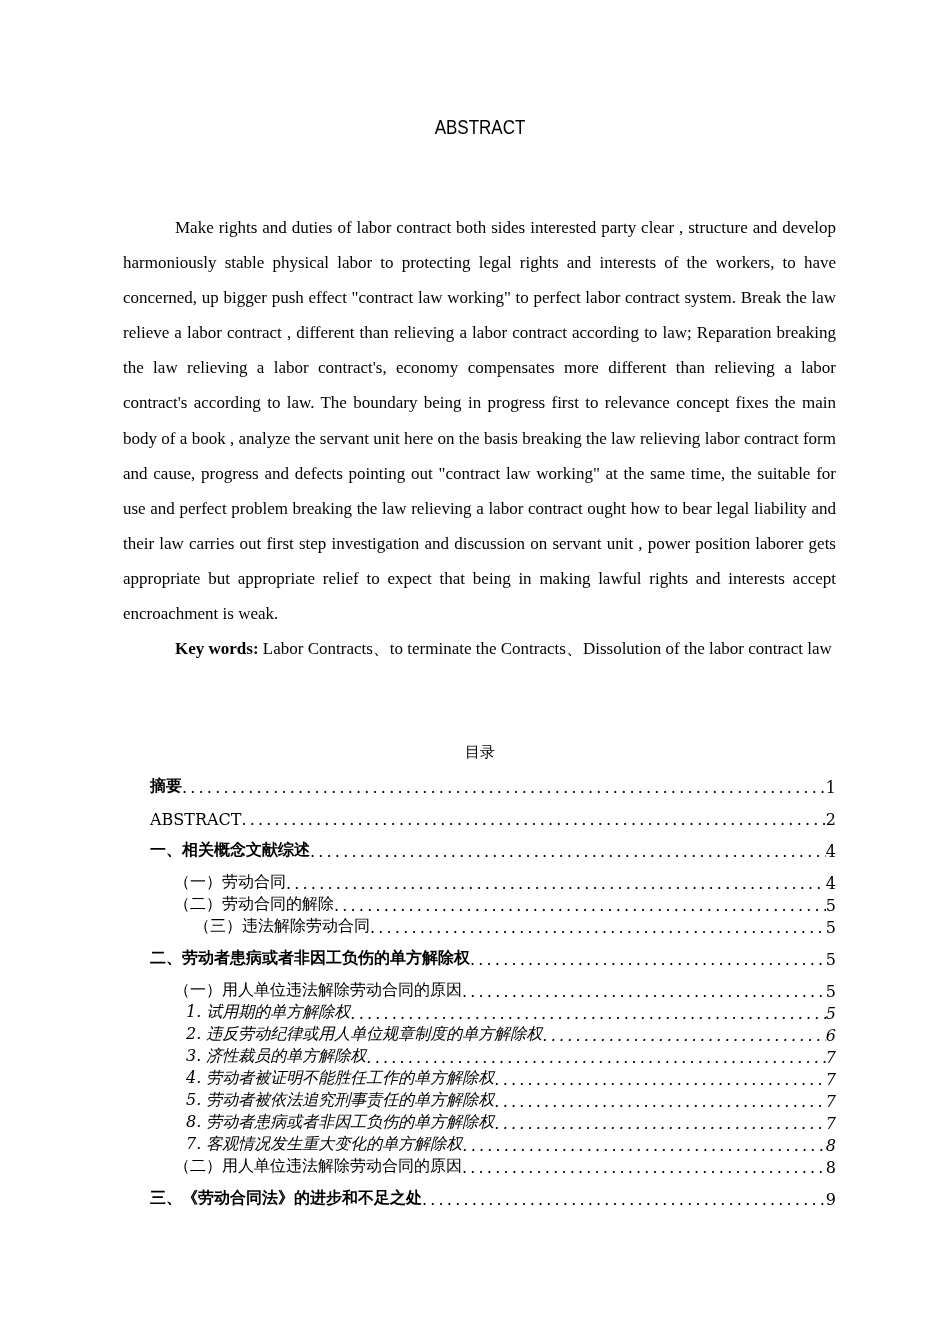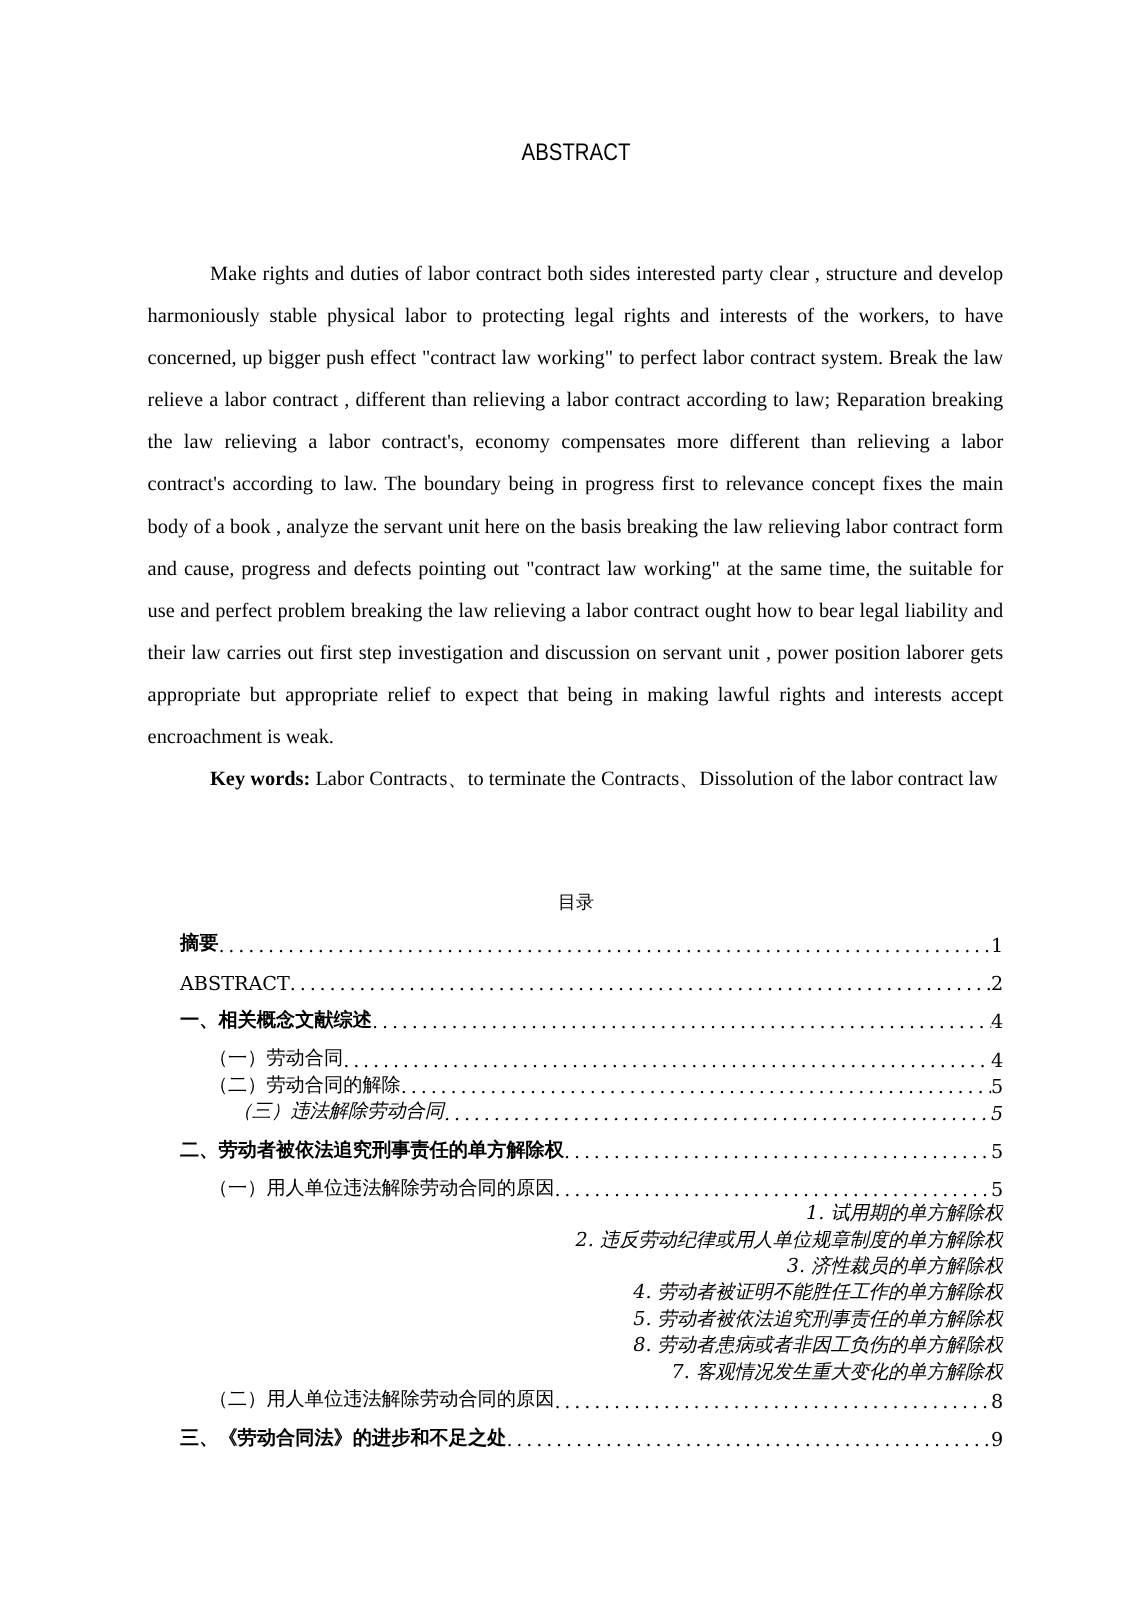--- a/index.html
+++ b/index.html
@@ -15,22 +15,22 @@
   .toc-title { position:absolute; top:743px; left:0; width:960px; text-align:center;
     font-family:"DejaVu Serif",serif; font-size:15px; }
   .toc { position:absolute; left:123px; top:775px; width:713px; font-family:"DejaVu Serif",serif; font-size:16px; }
   .row { position:absolute; left:0; width:713px; height:22px; display:flex; align-items:flex-end; white-space:nowrap; overflow:hidden; }
   .row .lbl { flex:0 0 auto;margin-left:27px; }
   .row .dots { flex:1 1 auto; overflow:hidden; white-space:nowrap; letter-spacing:3.2px; }
   .row .dots::after { content:"................................................................................................................................................"; }
   .row .pg { flex:0 0 auto; }
   .lvl1 .lbl { font-weight:bold; font-family:"DejaVu Sans",sans-serif; }
   .lvl2 { padding-left:24px; width:689px; }
-  .lvl3 { padding-left:44px; width:669px; font-style:italic; }
-  .lvl4 { padding-left:36px; width:677px; font-style:italic;flex-direction:column; }
+  .lvl3 { padding-left:44px; width:669px; }
+  .lvl4 { padding-left:36px; width:677px; font-style:italic; }
   .plain .lbl { font-weight:normal; font-family:"DejaVu Serif",serif; }
 </style>
 </head>
 <body>
 
 <div class="page">
   <div class="title">ABSTRACT</div>
 
   <div class="abstract">
     <p>Make rights and duties of labor contract both sides interested party clear , structure and develop harmoniously stable physical labor to protecting legal rights and interests of the workers, to have concerned, up bigger push effect "contract law working" to perfect labor contract system. Break the law relieve a labor contract , different than relieving a labor contract according to law; Reparation breaking the law relieving a labor contract's, economy compensates more different than relieving a labor contract's according to law. The boundary being in progress first to relevance concept fixes the main body of a book , analyze the servant unit here on the basis breaking the law relieving labor contract form and cause, progress and defects pointing out "contract law working" at the same time, the suitable for use and perfect problem breaking the law relieving a labor contract ought how to bear legal liability and their law carries out first step investigation and discussion on servant unit , power position laborer gets appropriate but appropriate relief to expect that being in making lawful rights and interests accept encroachment is weak.</p>
@@ -64,21 +64,21 @@
         <span class="lbl">（二）劳动合同的解除</span>
         <span class="dots"></span>
         <span class="pg">5</span>
       </div>
     <div class="row lvl3" style="top:140px">
         <span class="lbl">（三）违法解除劳动合同</span>
         <span class="dots"></span>
         <span class="pg">5</span>
       </div>
     <div class="row lvl1" style="top:172px">
-        <span class="lbl">二、劳动者被依法追究刑事责任的单方解除权</span>
+        <span class="lbl">二、劳动者患病或者非因工负伤的单方解除权</span>
         <span class="dots"></span>
         <span class="pg">5</span>
       </div>
     <div class="row lvl2" style="top:204px">
         <span class="lbl">（一）用人单位违法解除劳动合同的原因</span>
         <span class="dots"></span>
         <span class="pg">5</span>
       </div>
     <div class="row lvl4" style="top:226px">
         <span class="lbl">1. 试用期的单方解除权</span>

